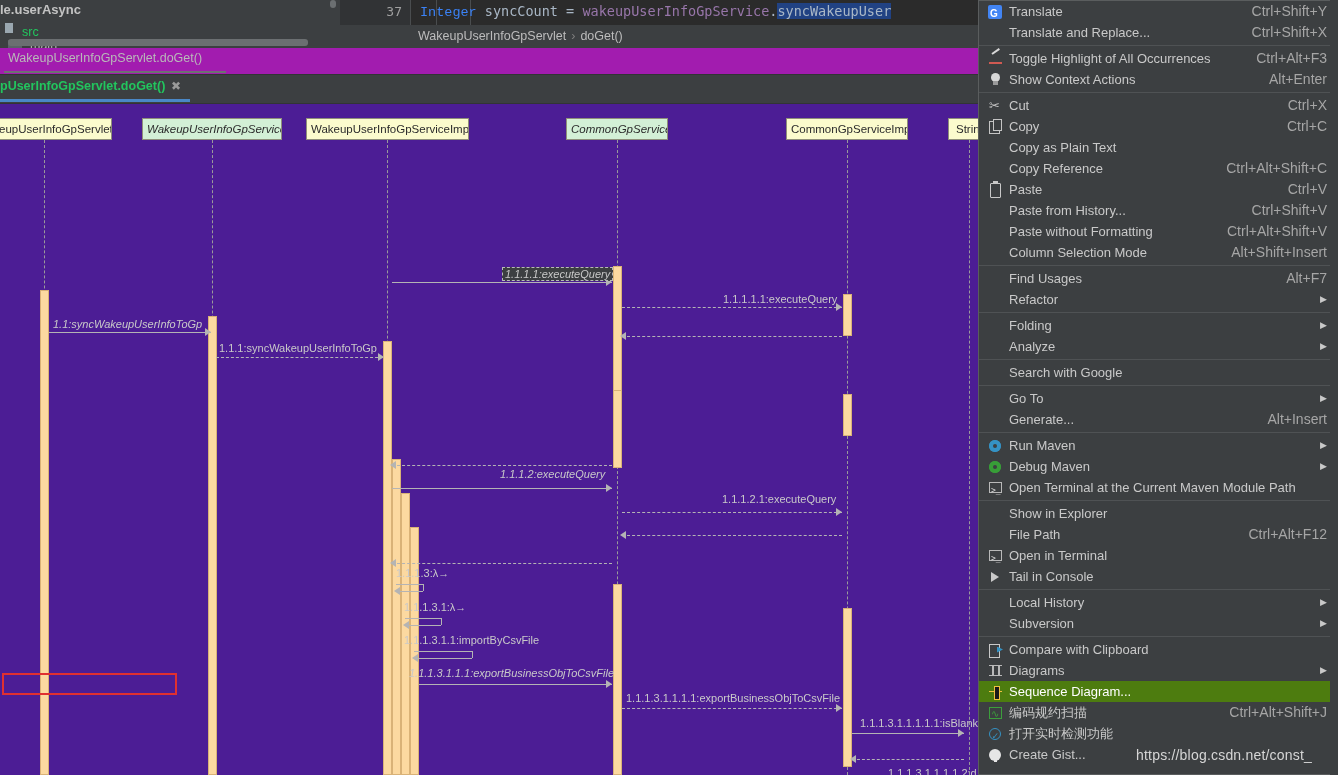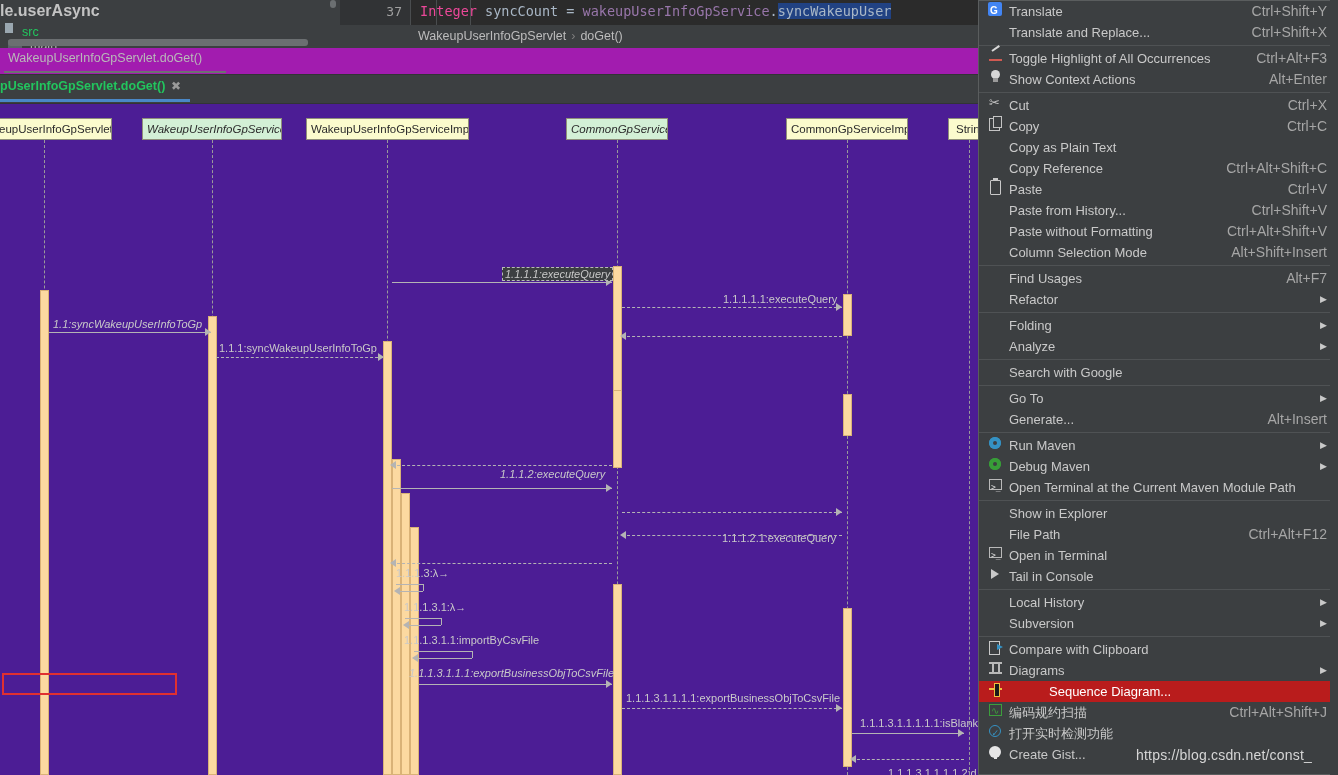--- a/index.html
+++ b/index.html
@@ -6,35 +6,35 @@
   body{
     width:1338px;height:775px;overflow:hidden;position:relative;
     background:#3c3f41;
     font-family:"Liberation Sans","DejaVu Sans",sans-serif;
     font-size:13px;color:#bbbbbb;
     -webkit-font-smoothing:antialiased;
   }
   
   #ide-top{position:absolute;left:0;top:0;width:1338px;height:50px;background:#3c3f41;}
   #project-panel{position:absolute;left:0;top:0;width:340px;height:48px;background:#3c3f41;}
-  #project-title{position:absolute;left:0;top:2px;font-size:16px;font-weight:bold;color:#c3c3c3;}
+  #project-title{position:absolute;left:0;top:2px;font-size:13px;font-weight:bold;color:#c3c3c3;}
   #project-src{position:absolute;left:22px;top:25px;font-size:12.5px;color:#22c55e;}
   #src-icon{position:absolute;left:5px;top:23px;width:8px;height:10px;background:#9aa7b0;}
   #project-main{position:absolute;left:30px;top:38px;font-size:12.5px;color:#b0b0b0;}
   #main-folder-icon{position:absolute;left:8px;top:40px;width:14px;height:9px;background:#5b6268;border-radius:1px;}
   #proj-scroll-h{position:absolute;left:8px;top:39px;width:300px;height:7px;background:#6b6f71;border-radius:3px;}
   #proj-scroll-v{position:absolute;left:330px;top:0px;width:6px;height:8px;background:#6b6f71;border-radius:3px;}
 
   
   #editor-code-row{position:absolute;left:340px;top:0;width:998px;height:25px;background:#2b2b2b;}
   #gutter{position:absolute;left:0;top:0;width:70px;height:25px;background:#313335;}
   #lineno{position:absolute;right:8px;top:4px;font-family:"DejaVu Sans Mono","Liberation Mono",monospace;font-size:13px;color:#a0a0a0;}
   .fold-col{position:absolute;top:0;height:25px;border-left:1px solid #4a4d4f;}
   #code-text{position:absolute;left:80px;top:3px;white-space:pre;font-family:"DejaVu Sans Mono","Liberation Mono",monospace;font-size:13.5px;}
-  .c-kw{color:#ec4899;}
+  .c-kw{color:#3b82f6;font-family:Liberation Mono, monospace;}
   .c-plain{color:#a9b7c6;}
   .c-field{color:#9876aa;}
   .c-sel{background:#214283;color:#a9b7c6;}
 
   
   #breadcrumb-row{position:absolute;left:340px;top:25px;width:998px;height:24px;background:#3c3f41;border-bottom:1px solid #2f3132;}
   #breadcrumb{position:absolute;left:78px;top:4px;font-size:12.5px;color:#bcbcbc;}
   .crumb-sep{color:#808080;padding:0 5px;}
 
   
@@ -71,29 +71,29 @@
   .vline{position:absolute;width:0;border-left:1px solid #b4b4b4;}
 
   
   #context-menu{
     position:absolute;left:978px;top:0;width:360px;height:775px;
     background:#3c3f41;border:1px solid #5a5d5e;box-sizing:border-box;
     font-size:13px;
   }
   .menu-item{
     position:relative;height:21px;line-height:21px;
-    display:flex;align-items:flex-start;padding-left:8px;padding-right:10px;
+    display:flex;align-items:center;padding-left:8px;padding-right:10px;
     color:#c9c9c9;white-space:nowrap;cursor:default;
   }
   .menu-item .mi-icon{width:18px;height:16px;flex:0 0 18px;margin-right:4px;position:relative;}
   .menu-item .mi-label{flex:1 1 auto;overflow:hidden;text-overflow:ellipsis;}
   .menu-item .mi-shortcut{flex:0 0 auto;color:#a6a6a6;padding-left:14px;font-size:14px;}
   .menu-item .mi-arrow{flex:0 0 auto;width:12px;text-align:right;color:#c9c9c9;font-size:9px;}
   .menu-sep{height:1px;background:#4f5254;margin:2px 0;}
-  .menu-item.selected{background:#b91c1c;color:#ffffff;gap:40px;}
+  .menu-item.selected{background:#4d7c0f;color:#ffffff;}
   .highlight-ring{
     position:absolute;left:2px;top:673px;width:175px;height:22px;
     border:2px solid #e03030;box-sizing:border-box;pointer-events:none;z-index:20;
   }
 
   
   .ico-translate{position:absolute;left:1px;top:1px;width:14px;height:14px;background:#4285f4;border-radius:2px;}
   .ico-translate:after{content:"G";position:absolute;left:2px;top:-2px;font-size:10px;color:#fff;font-weight:bold;}
   .ico-pen{position:absolute;left:2px;top:2px;width:13px;height:11px;}
   .ico-pen i{position:absolute;left:0;bottom:0;width:13px;height:2px;background:#d05a52;}
@@ -221,21 +221,21 @@
 
   <div class="arrow-line dashed" style="left:392px;top:361px;width:220px;"></div>
   <div class="arrow-head left" style="left:390px;top:357px;"></div>
   <div class="msg-label it" style="left:500px;top:364px;">1.1.1.2:executeQuery</div>
 
   <div class="arrow-line" style="left:392px;top:384px;width:220px;"></div>
   <div class="arrow-head right" style="left:606px;top:380px;"></div>
 
   <div class="arrow-line dashed" style="left:622px;top:408px;width:220px;"></div>
   <div class="arrow-head right" style="left:836px;top:404px;"></div>
-  <div class="msg-label" style="left:722px;top:389px;margin-top:39px;">1.1.1.2.1:executeQuery</div>
+  <div class="msg-label" style="left:722px;top:389px;">1.1.1.2.1:executeQuery</div>
   <div class="arrow-line dashed" style="left:622px;top:431px;width:220px;"></div>
   <div class="arrow-head left" style="left:620px;top:427px;"></div>
 
   <div class="arrow-line dashed" style="left:392px;top:459px;width:220px;"></div>
   <div class="arrow-head left" style="left:390px;top:455px;"></div>
   <div class="msg-label" style="left:396px;top:463px;">1.1.1.3:λ→</div>
 
   <div class="arrow-line" style="left:396px;top:480px;width:27px;"></div>
   <div class="vline" style="left:423px;top:480px;height:7px;"></div>
   <div class="arrow-line" style="left:396px;top:487px;width:27px;"></div>

